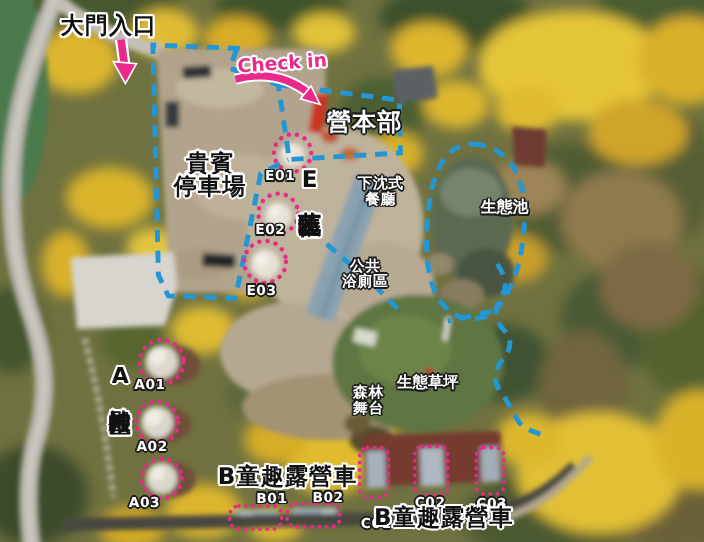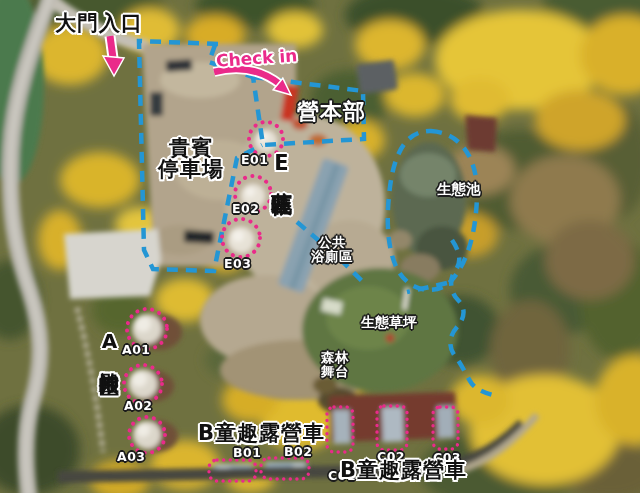--- a/index.html
+++ b/index.html
@@ -211,26 +211,30 @@
     <div>停車場</div>
   </div>
 
   <div class="lbl ob" style="left:297px;top:101px;font-size:22px;letter-spacing:1px;">營本部</div>
 
   <div class="lbl ow big vtext" style="left:270px;top:151px;">E蓮花帳區</div>
   <div class="lbl ob site" style="left:241px;top:154px;">E01</div>
   <div class="lbl ob site" style="left:232px;top:203px;">E02</div>
   <div class="lbl ob site" style="left:224px;top:258px;text-align:center;">E03</div>
 
+  <div class="lbl ob mid ctr" style="left:318px;top:161px;width:56px;">
+    <div>下沈式</div>
+    <div>餐廳</div>
+  </div>
   <div class="lbl ob" style="left:410px;top:182px;font-size:14.5px;padding-left:27px;">生態池</div>
   <div class="lbl ob mid ctr" style="left:306px;top:236px;width:52px;">
     <div>公共</div>
     <div>浴廁區</div>
   </div>
-  <div class="lbl ob" style="left:361px;top:315px;font-size:14px;">生態草坪</div>
+  <div class="lbl ob" style="left:361px;top:341px;font-size:14px;">生態草坪</div>
   <div class="lbl ob mid ctr" style="left:312px;top:351px;width:46px;">
     <div>森林</div>
     <div>舞台</div>
   </div>
 
   <div class="lbl ow vtext" style="left:99px;top:329px;font-size:20px;">A神殿帳區</div>
   <div class="lbl ob site" style="left:122px;top:344px;">A01</div>
   <div class="lbl ob site" style="left:124px;top:400px;">A02</div>
   <div class="lbl ob site" style="left:117px;top:451px;">A03</div>
 

